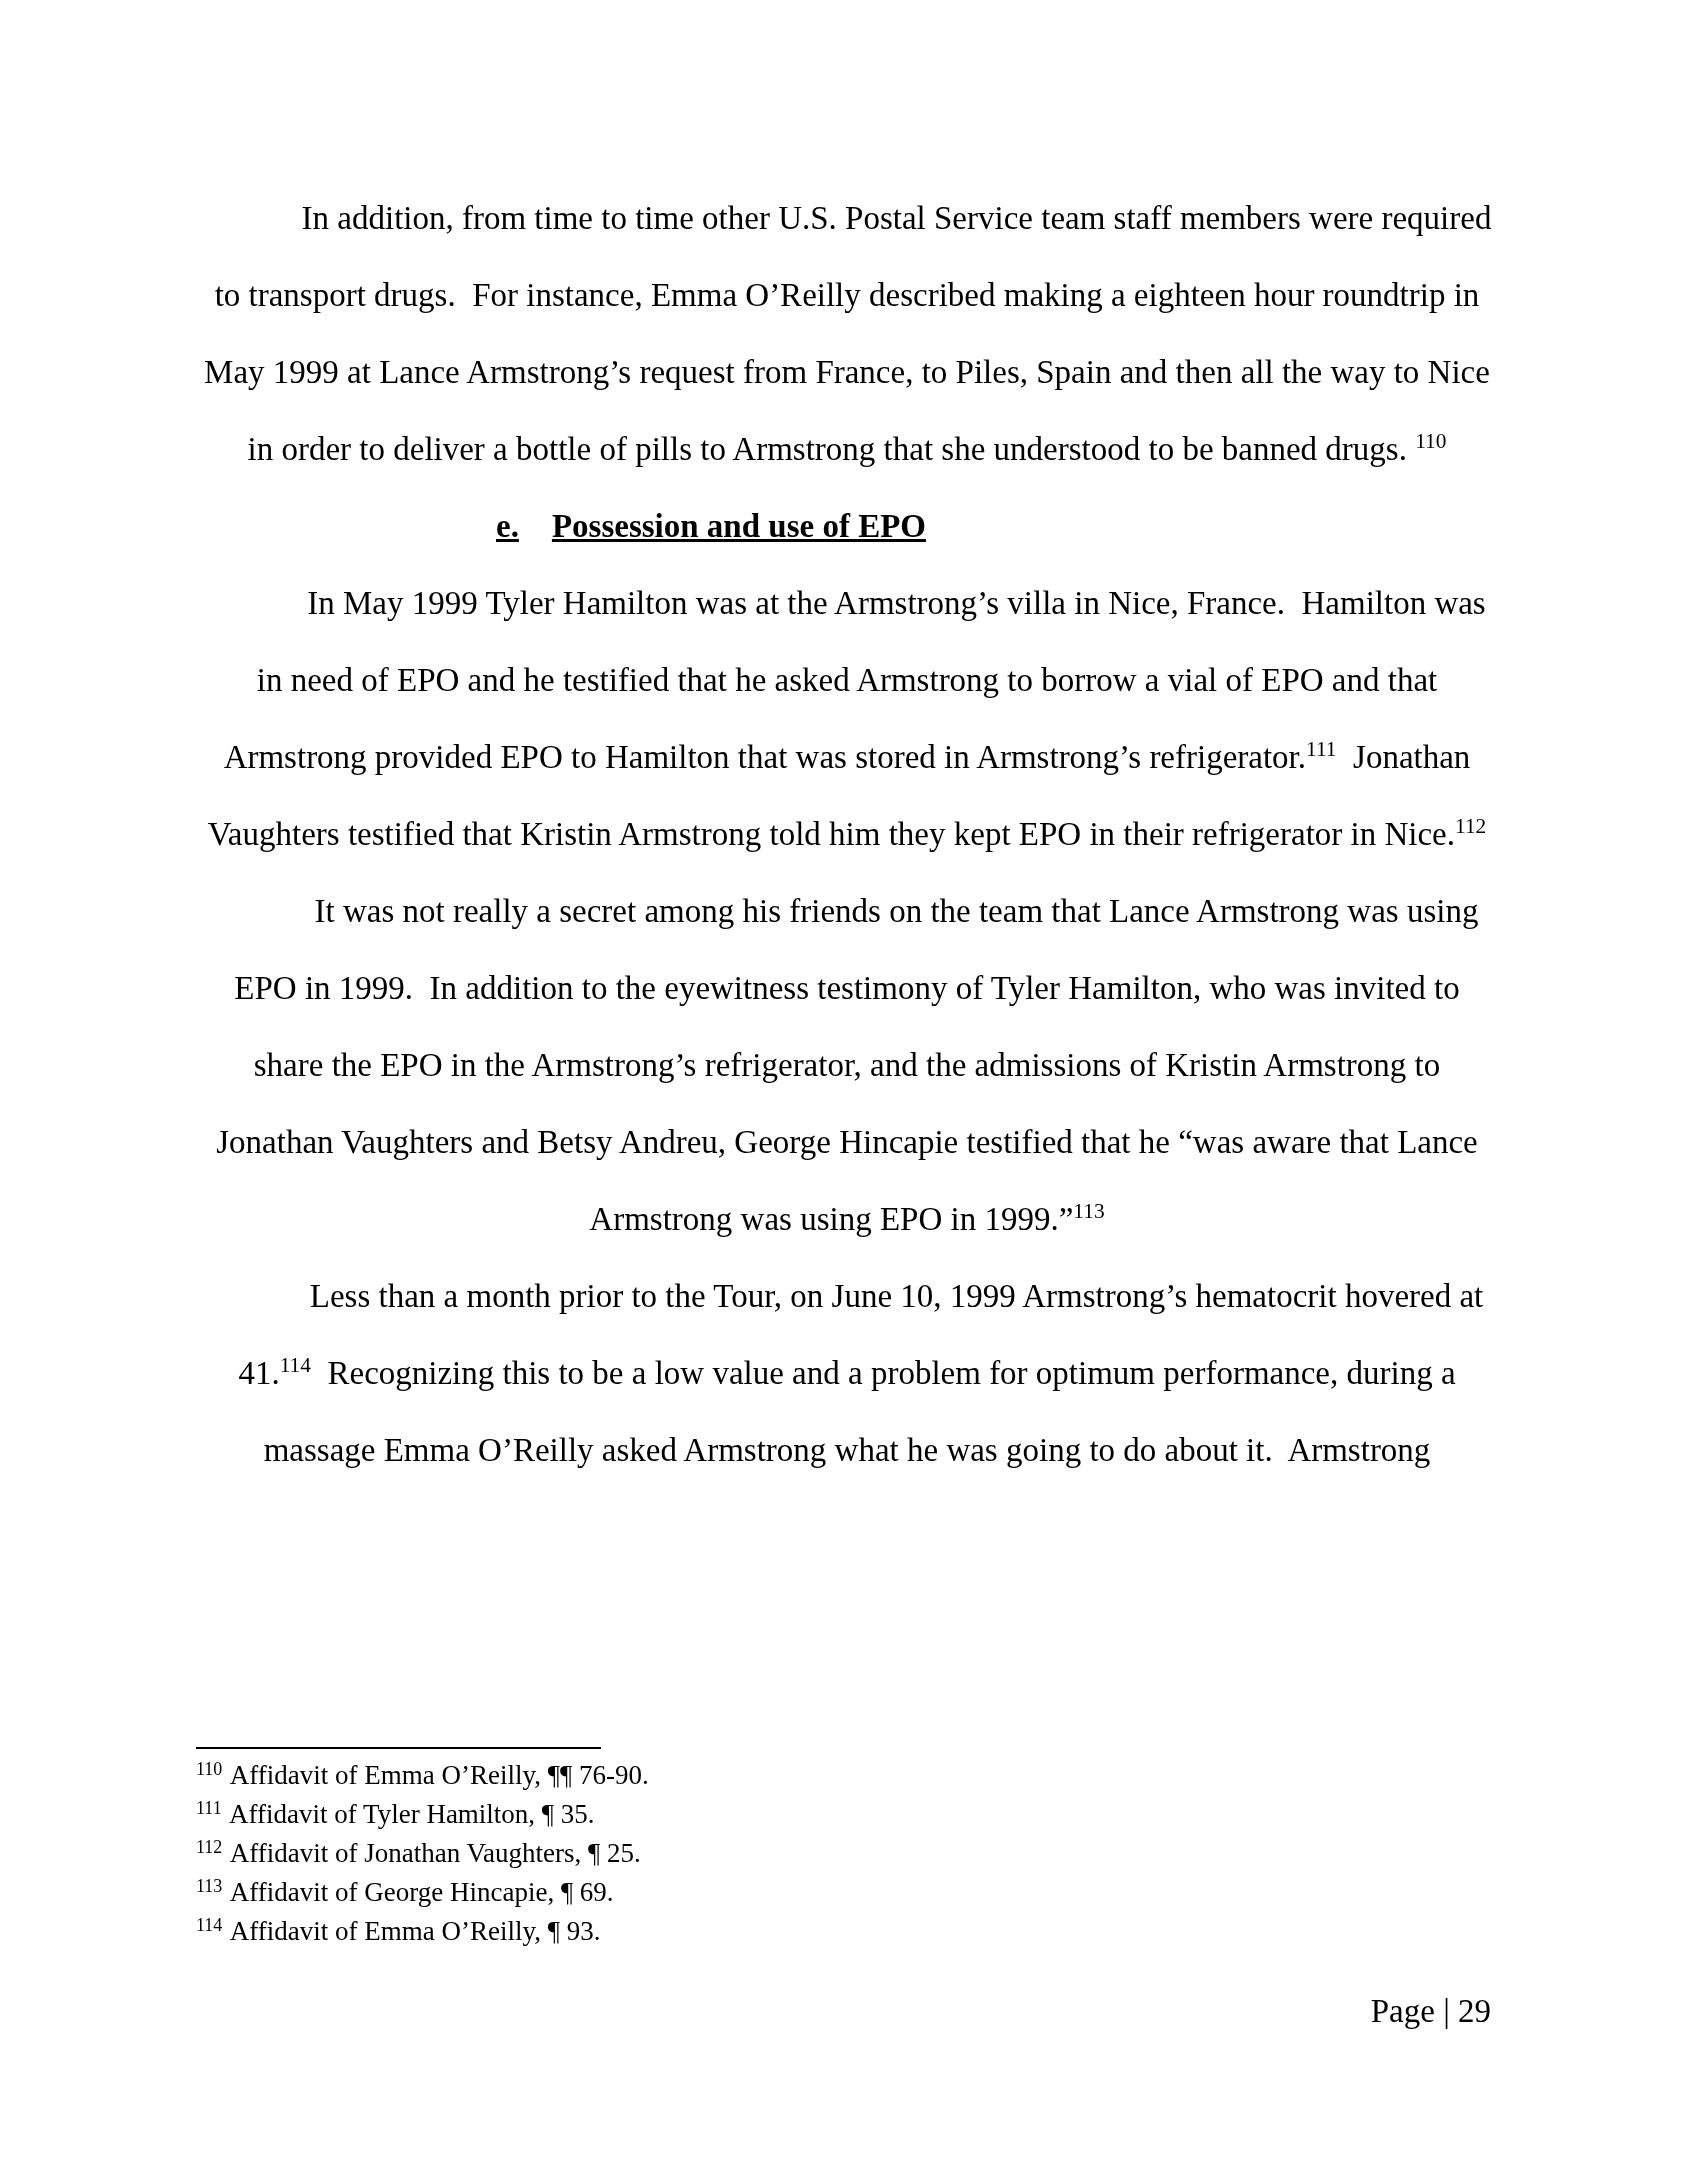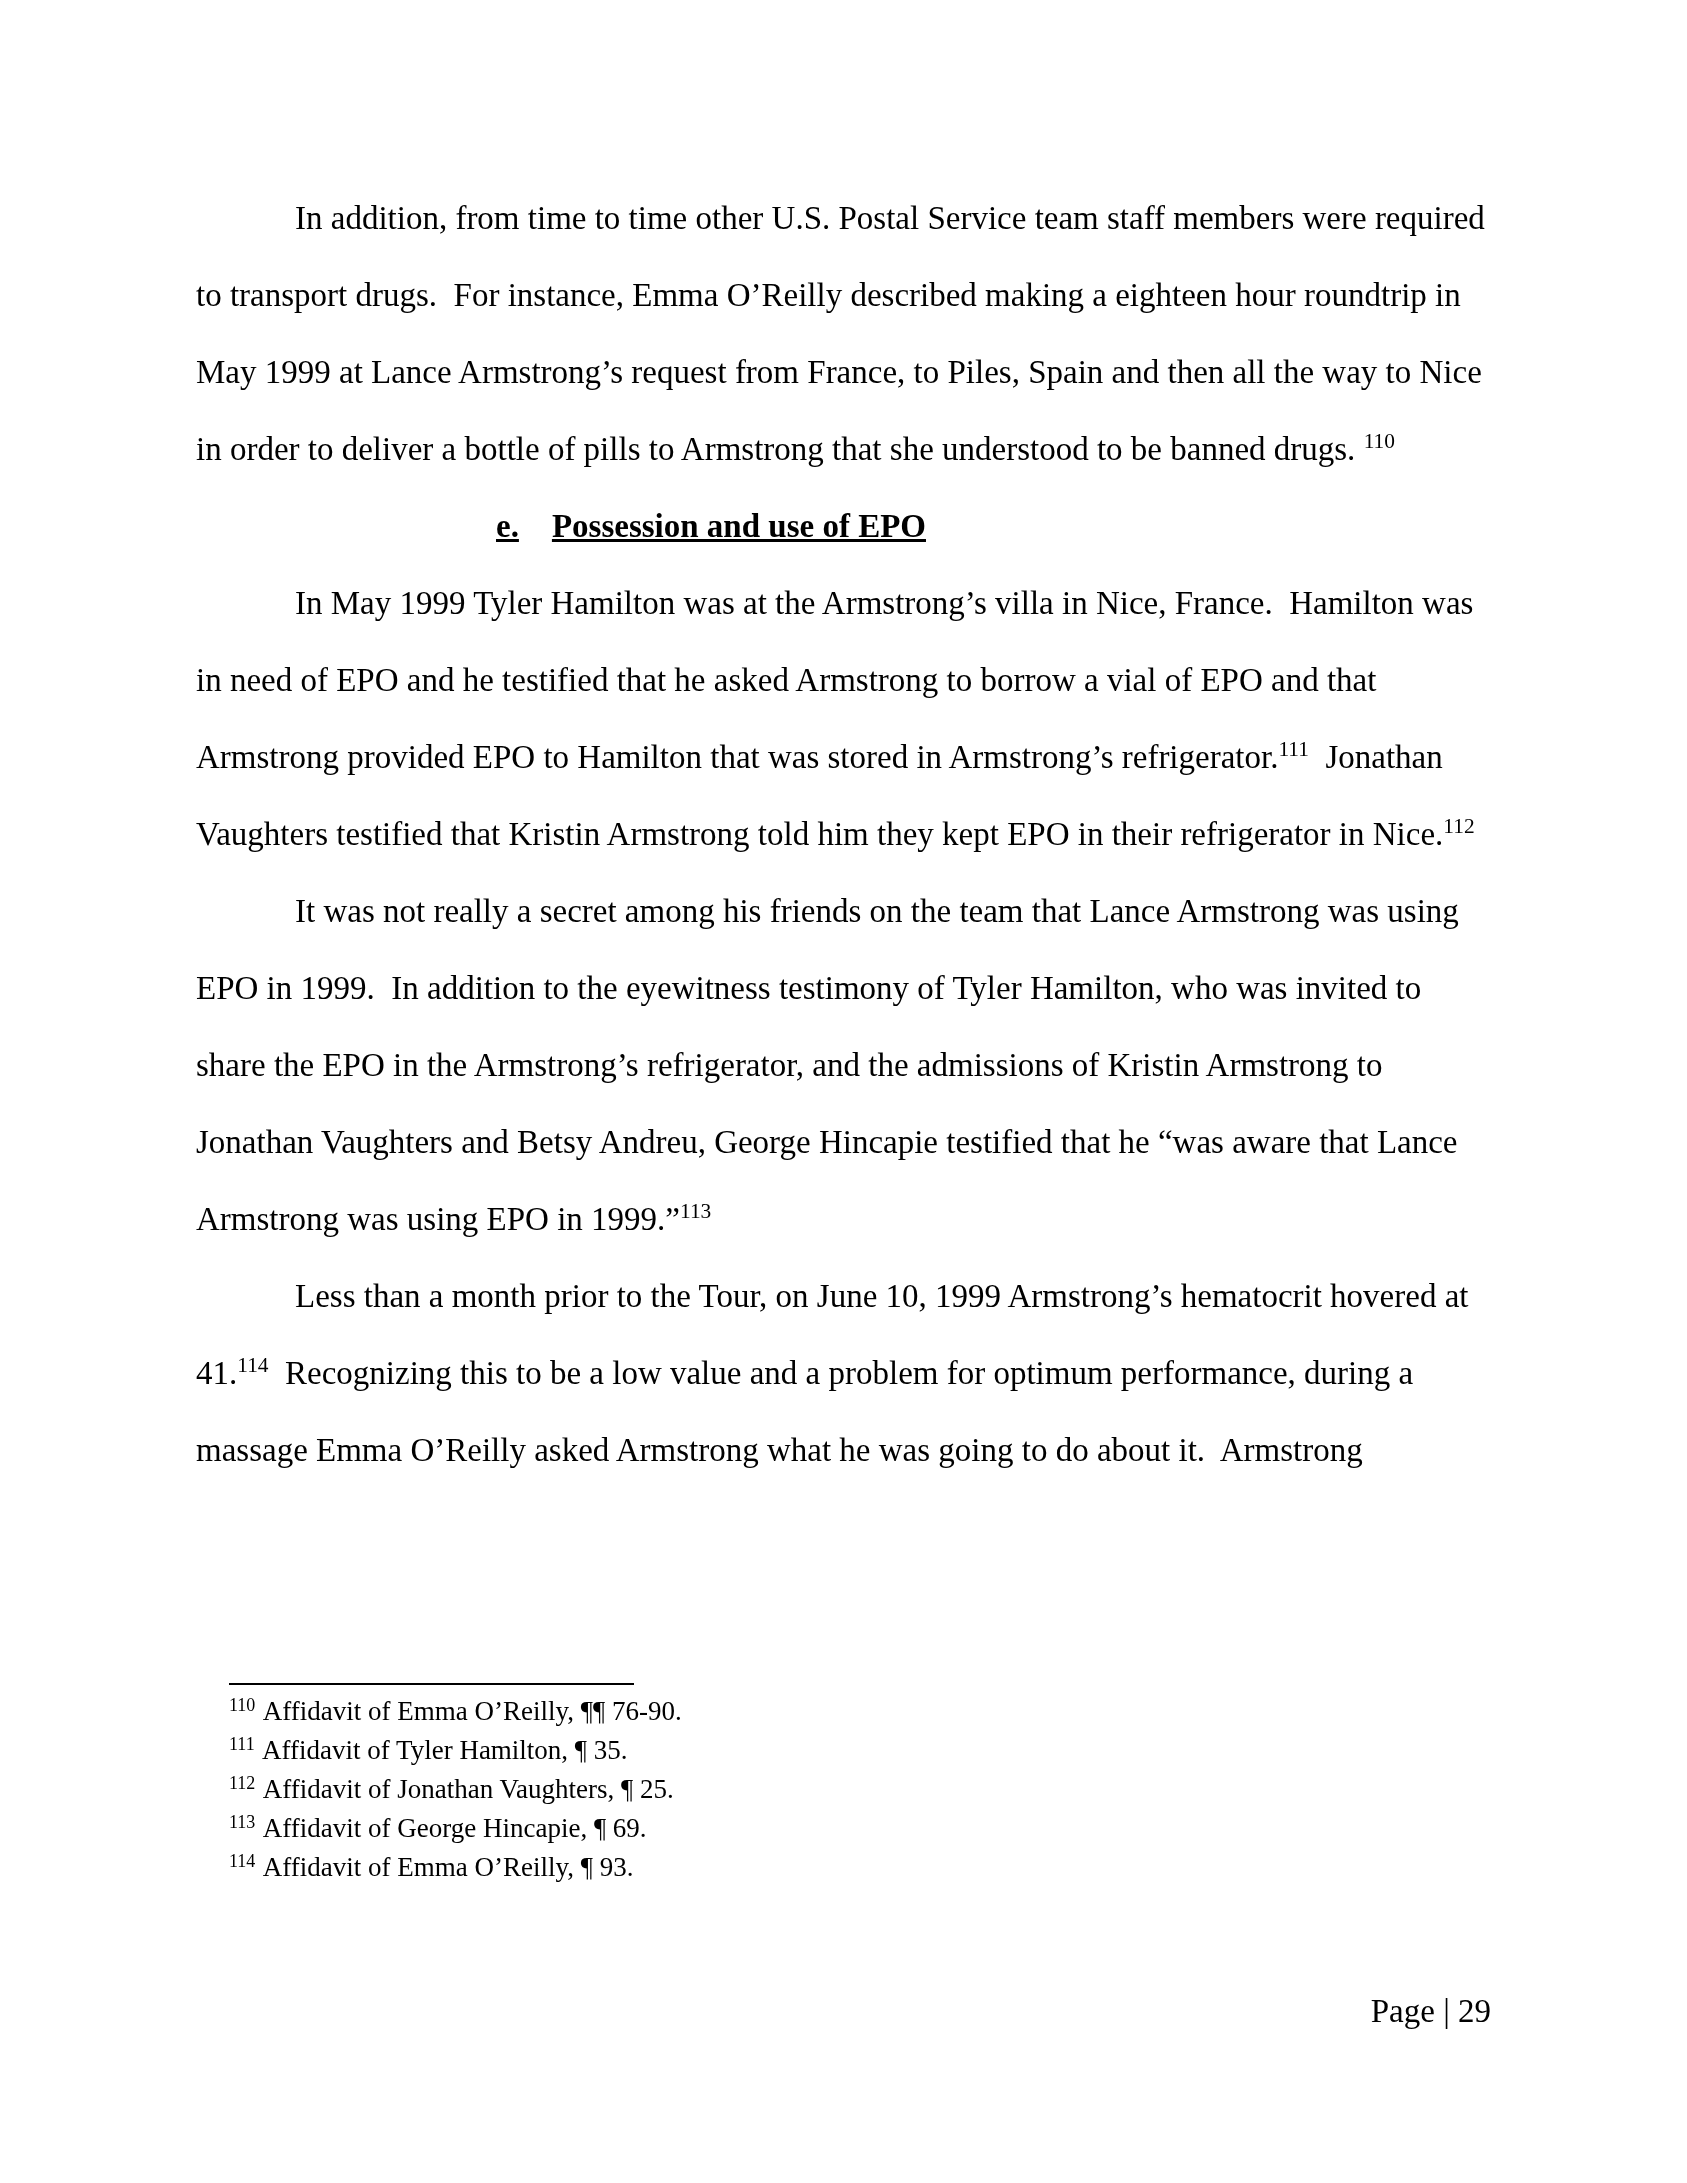--- a/index.html
+++ b/index.html
@@ -21,21 +21,21 @@
     left: 196px;
     top: 180px;
     width: 1302px;
     font-size: 33px;
     line-height: 77px;
   }
   p.body-para {
     margin: 0;
     text-indent: 99px;
     white-space: pre-wrap;
-    text-align: left;
+    text-align: center;
   }
   p.heading {
     margin: 0;
     padding-left: 300px;
     font-weight: bold;
     white-space: pre-wrap;
     text-decoration: underline;
   }
   .heading .h-num {
     margin-right: 33px;
@@ -43,25 +43,24 @@
   sup.fnref {
     font-size: 21.4px;
     line-height: 0;
     vertical-align: baseline;
     position: relative;
     top: -0.55em;
   }
   .footnotes {
     position: absolute;
     left: 196px;
-    top: 1683px;
+    top: 1747px;
     width: 1302px;
     font-size: 27px;
     line-height: 39px;
-    margin-left: 33px;
   }
   .fn-rule {
     width: 405px;
     height: 0;
     border-top: 2.5px solid #000000;
     margin-bottom: 6.6px;
   }
   .fn {
     margin: 0;
     white-space: pre-wrap;

